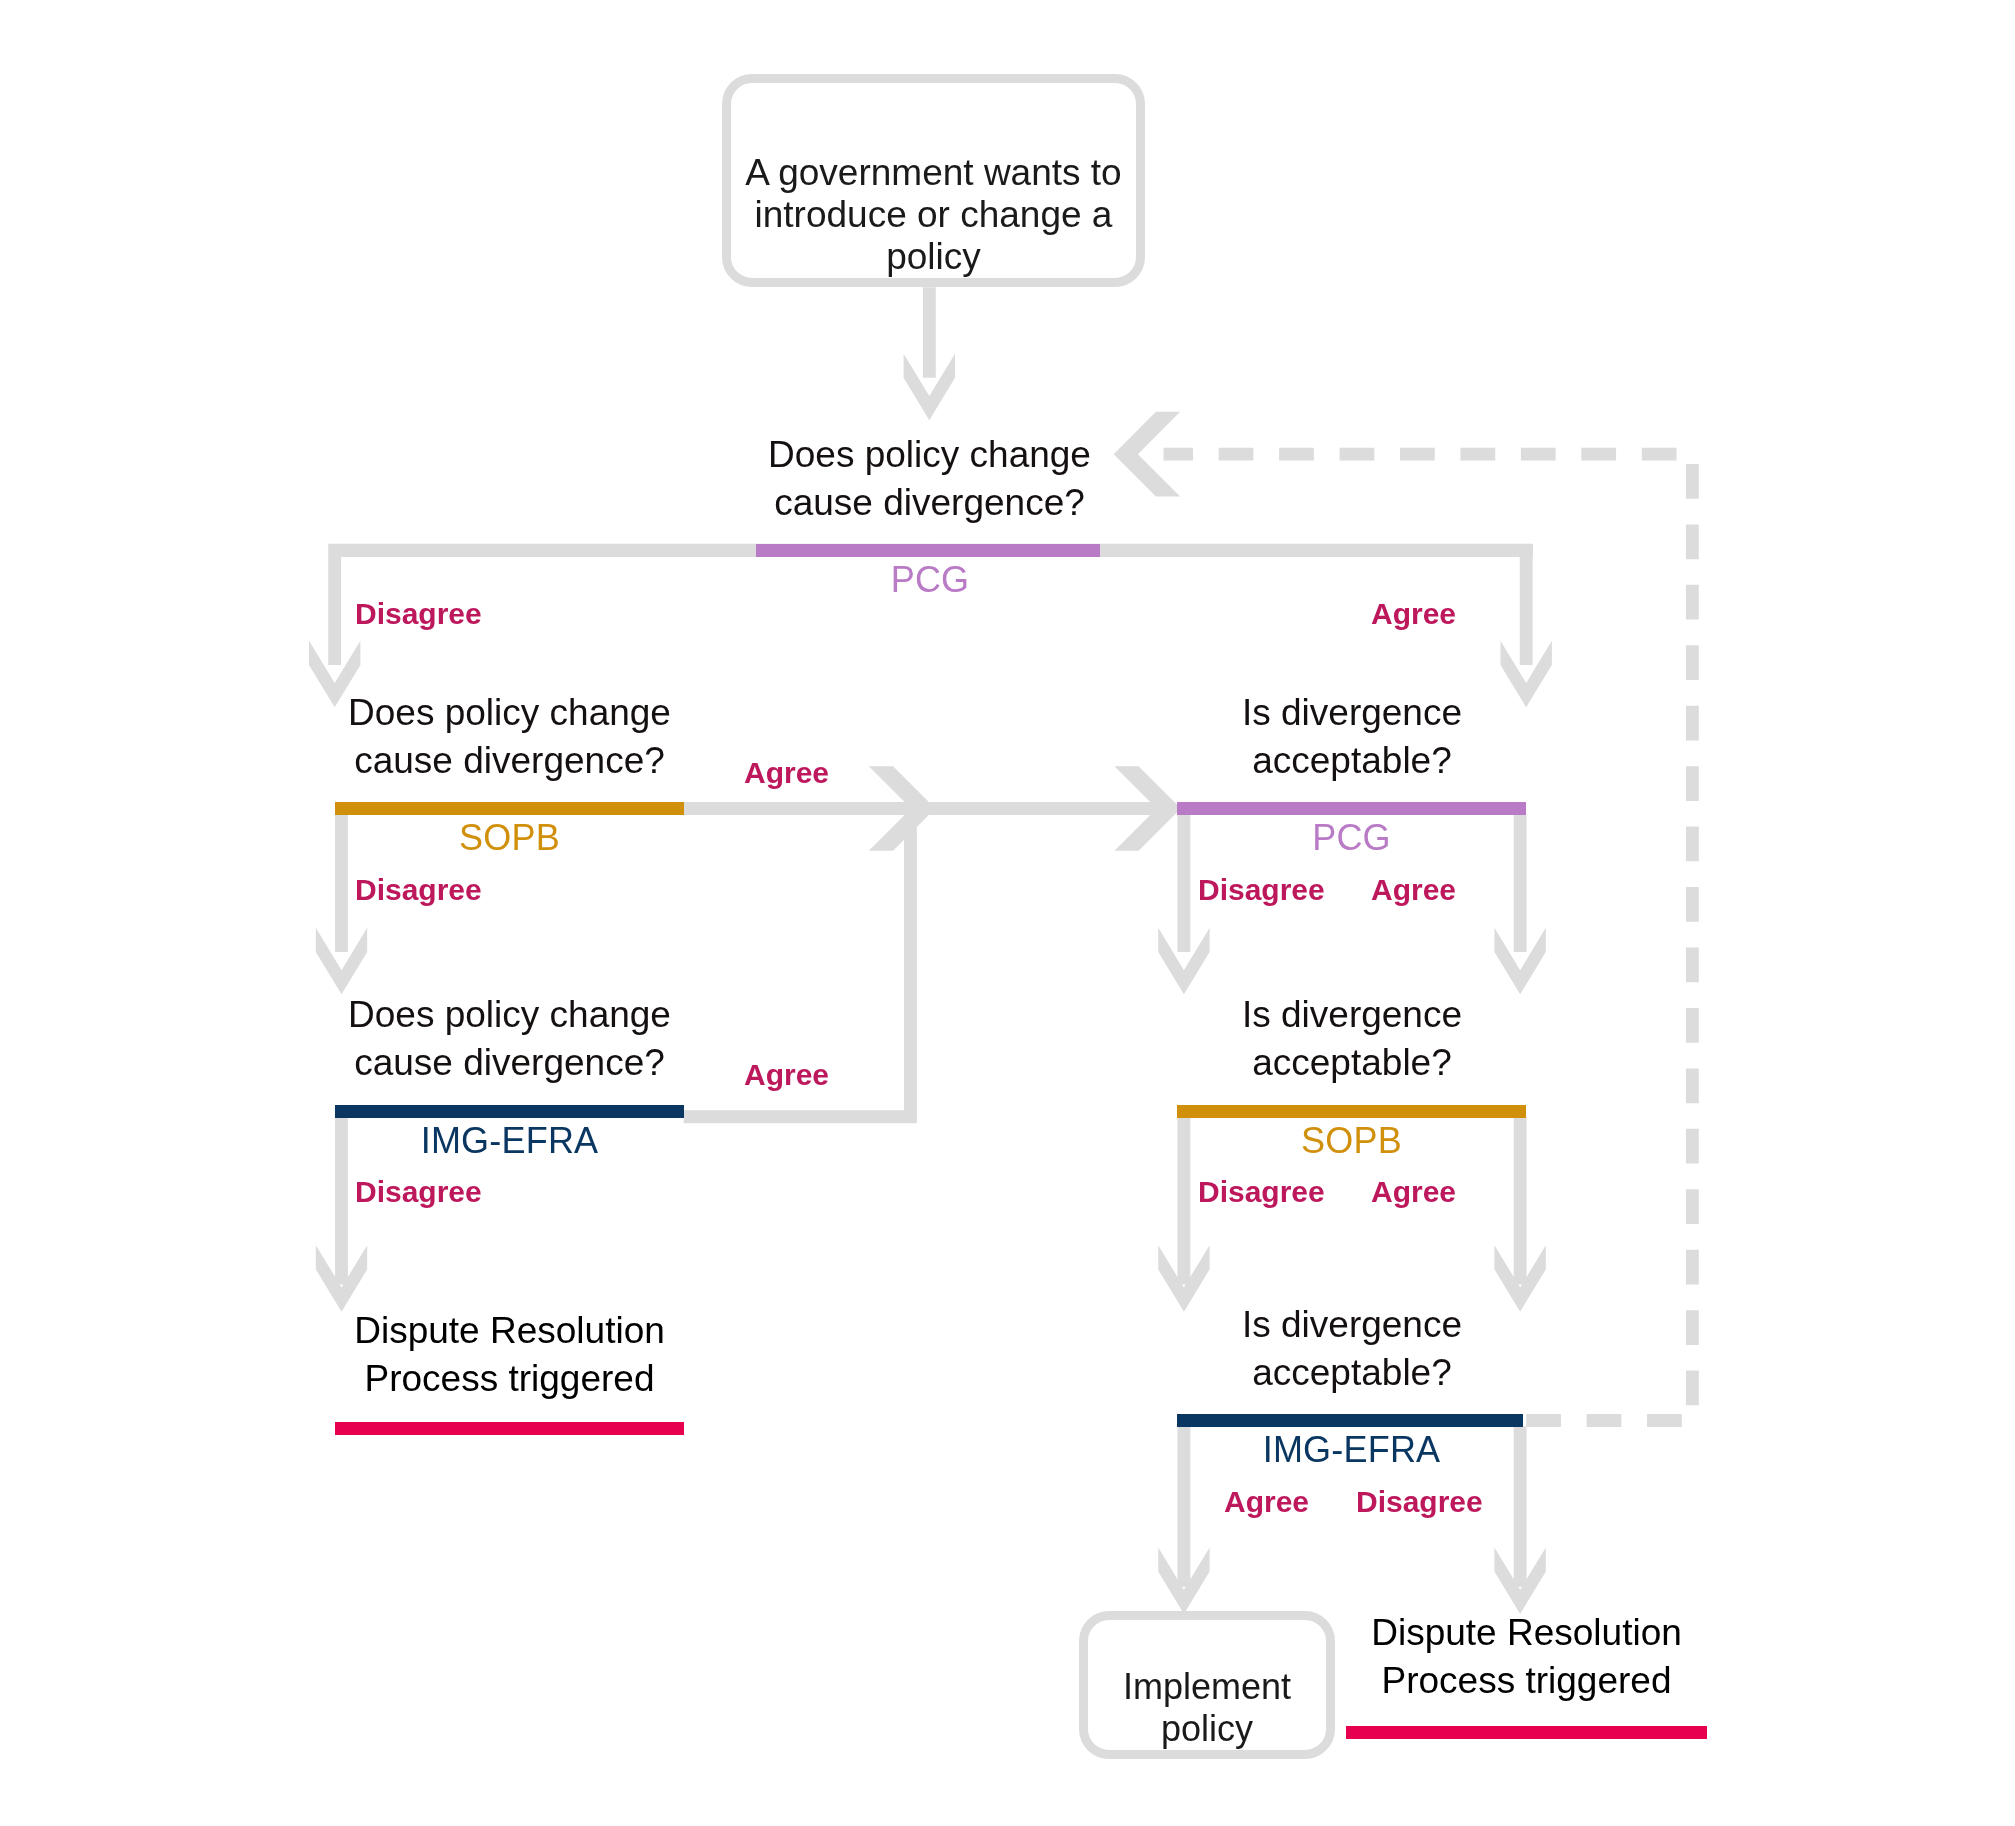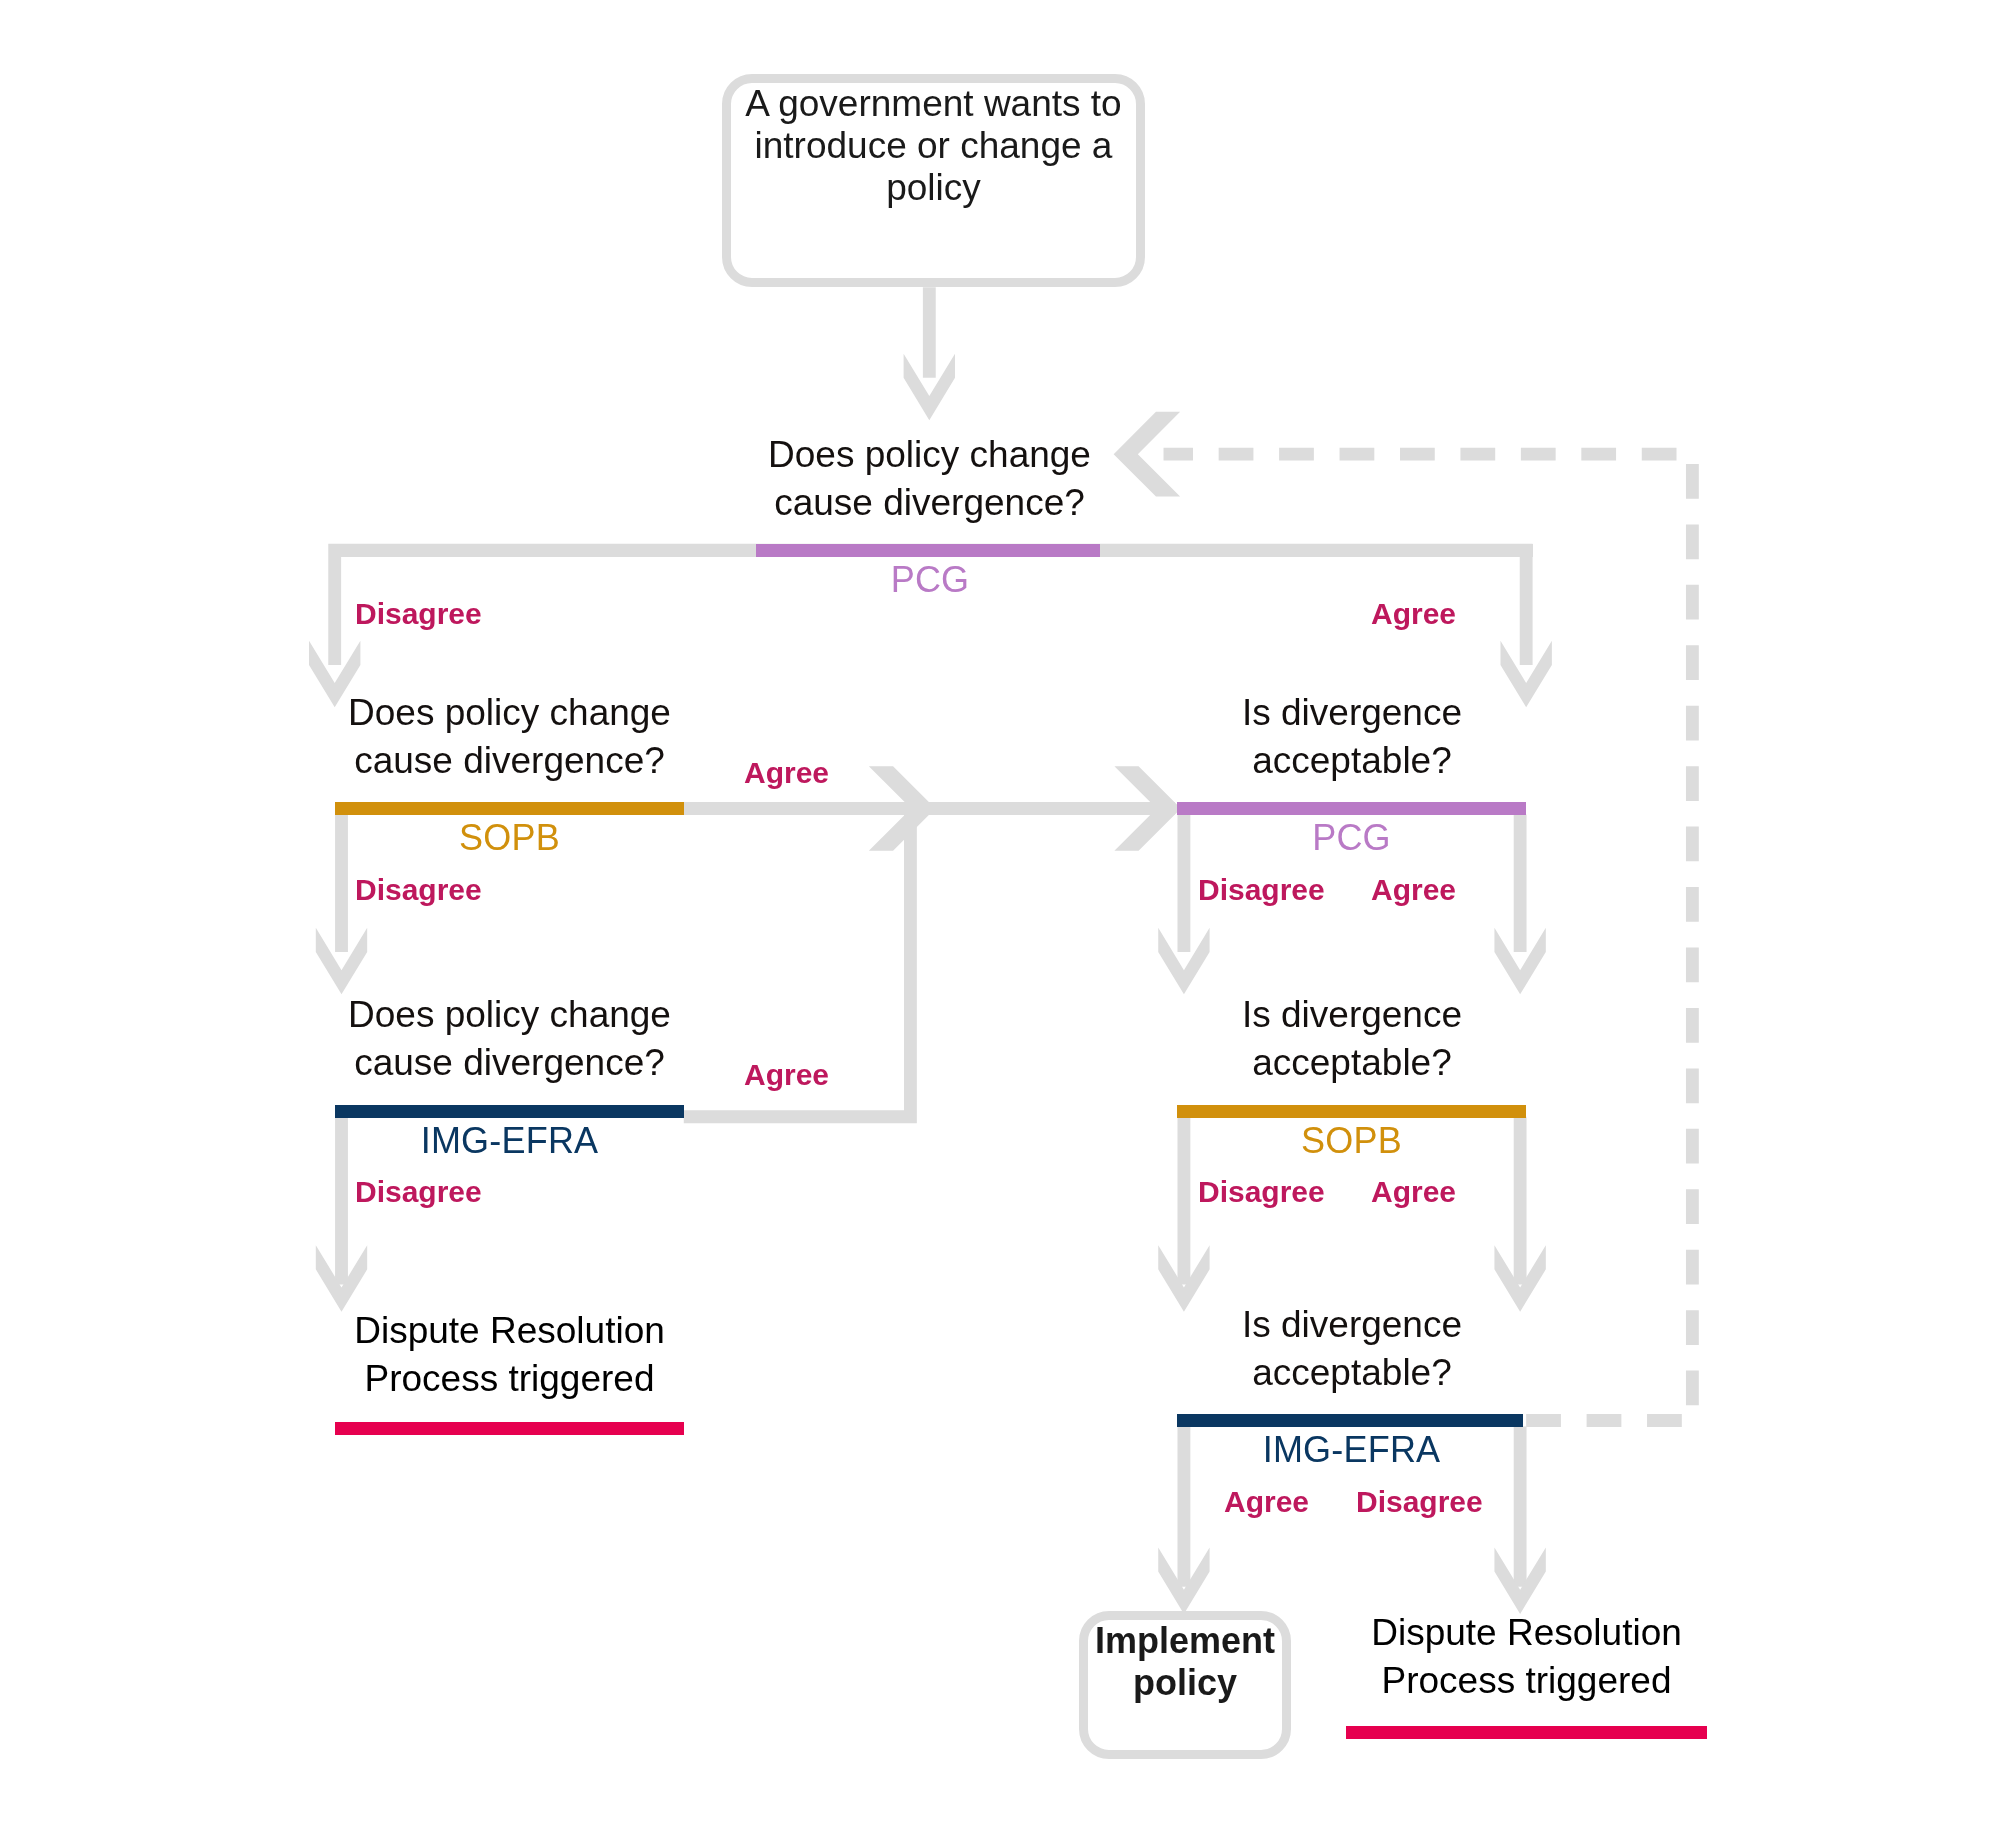--- a/index.html
+++ b/index.html
@@ -29,21 +29,21 @@
   }
 
   
   .term-box {
     position: absolute;
     box-sizing: border-box;
     border: 9.8px solid #dcdcdc;
     border-radius: 30px;
     background: #ffffff;
     display: flex;
-    align-items: flex-start;
+    align-items: flex-end;
     justify-content: center;
     text-align: center;
     color: #1a1a1a;
     font-weight: 400;
   }
 
   
   .node {
     position: absolute;
     box-sizing: border-box;
@@ -216,21 +216,21 @@
   </div>
   <div class="rule" style="left:1177px; top:1414px; width:346px; background:#0a3761;"></div>
   <div class="owner" style="left:1177px; top:1429px; width:349px; font-size:36px; color:#0a3761;">IMG-EFRA</div>
   <div class="edge-label" style="left:1224px; top:1485px; font-size:30px;">Agree</div>
   <div class="edge-label" style="left:1356px; top:1485px; font-size:30px;">Disagree</div>
 
   <div class="outcome" style="left:298px; top:1307px; width:423px; font-size:37px;">Dispute Resolution
 Process triggered</div>
   <div class="outcome-rule" style="left:335px; top:1422px; width:349px; background:#e6004f;"></div>
 
-  <div class="term-box" style="left:1079px; top:1611px; width:212px; height:148px; font-size:36px;font-weight:bold;">
+  <div class="term-box" style="left:1079px; top:1611px; width:256px; height:148px; font-size:36px;">
     <span>Implement
 policy</span>
   </div>
 
   <div class="outcome" style="left:1315px; top:1609px; width:423px; font-size:37px;">Dispute Resolution
 Process triggered</div>
   <div class="outcome-rule" style="left:1346px; top:1726px; width:361px; background:#e6004f;"></div>
 
 </div>
 

